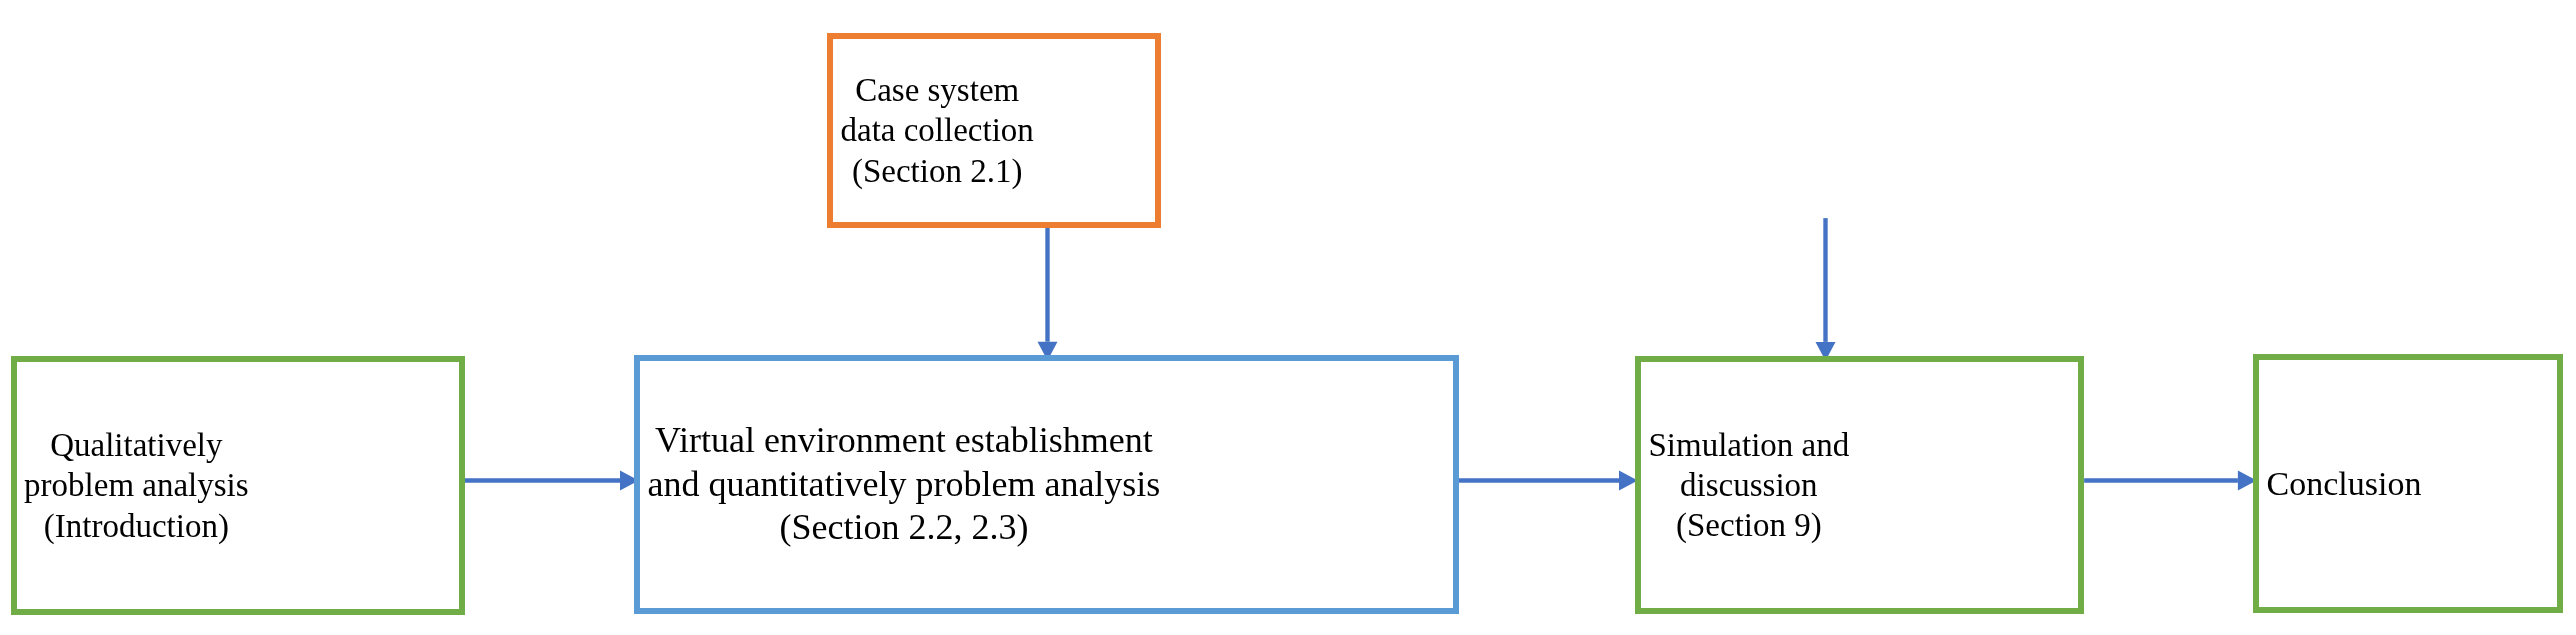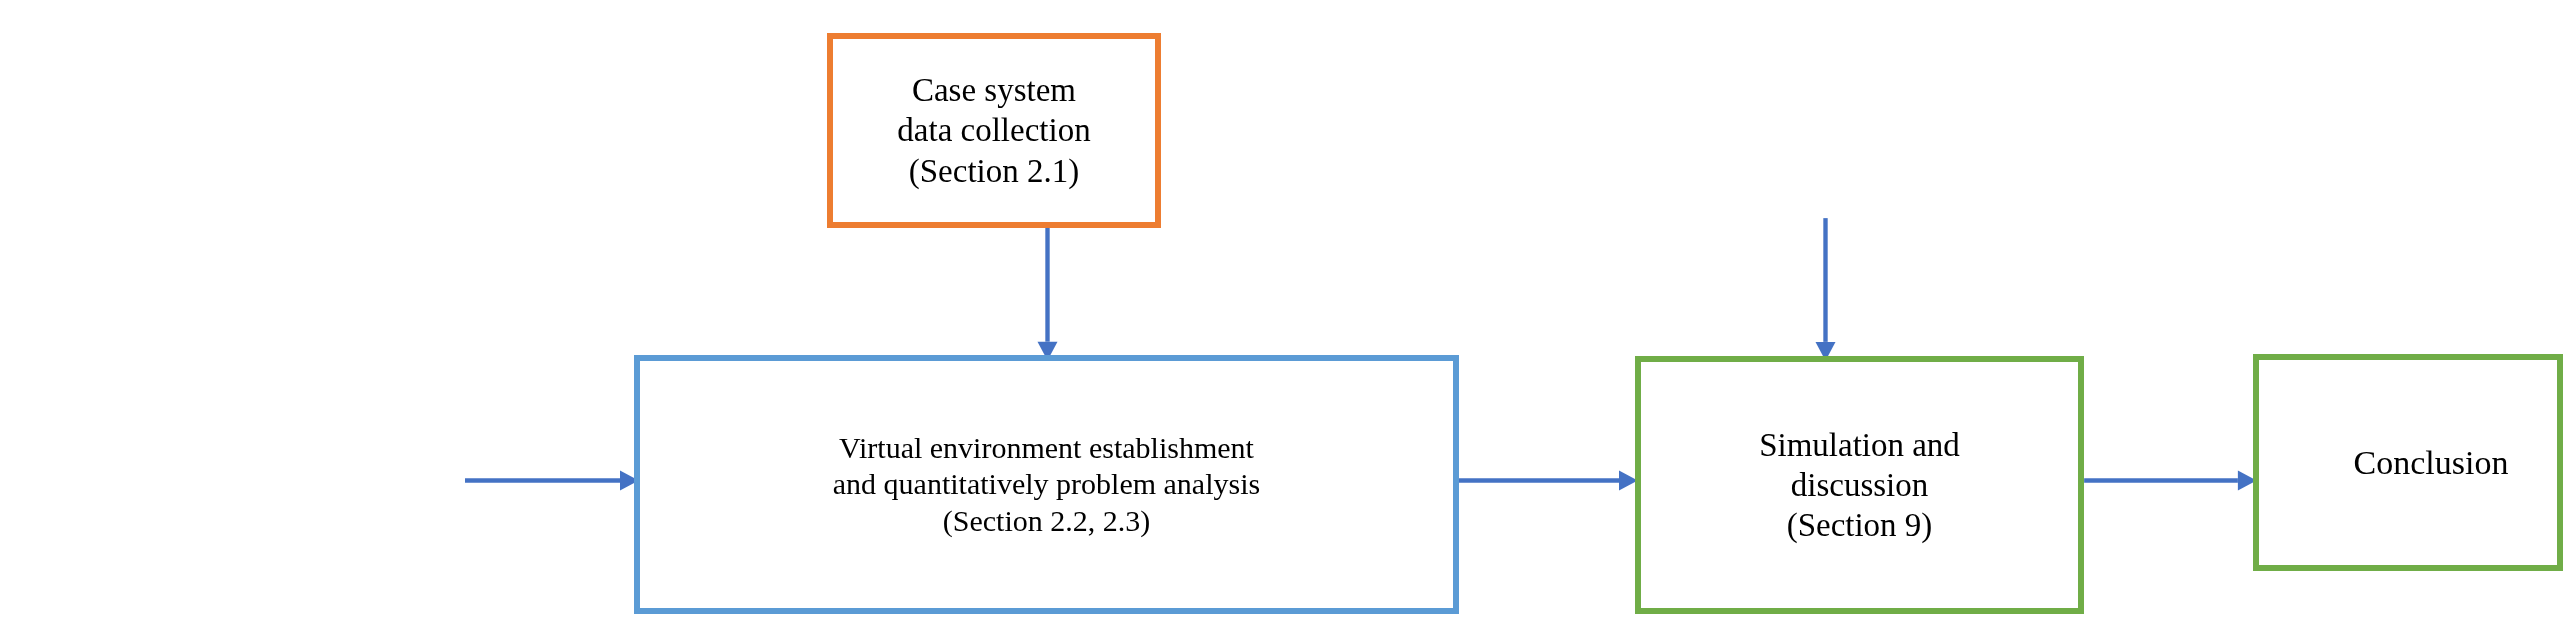--- a/index.html
+++ b/index.html
@@ -10,39 +10,39 @@
     background:#ffffff;
     font-family:"Liberation Serif","DejaVu Serif",serif;
     overflow:hidden;
   }
   .node{
     position:absolute;
     box-sizing:border-box;
     background:#ffffff;
     display:flex;
     align-items:center;
-    justify-content:center;
+    justify-content:flex-start;
     text-align:center;
   }
   .node .label{
     color:#000000;
     font-size:33px;
     line-height:1.22;
     white-space:pre-line;
     padding:0 7.5px;
   }
   
   #node-qualitative{ left:10.6px;  top:356px; width:454px;  height:259px; border:6.9px solid #70AD47; }
   #node-casedata   { left:827px;top:33px;  width:334px;  height:195px; border:6.9px solid #ED7D31; }
   #node-virtualenv { left:634px;top:355px; width:825px; height:259px; border:6.9px solid #5B9BD5; }
   #node-algorithm  { left:1641px;top:33px;  width:366px;  height:185px; border:6.9px solid #5B9BD5; }
   #node-simulation { left:1635px;top:356px; width:449px;  height:258px; border:6.9px solid #70AD47; }
-  #node-conclusion { left:2253px;top:354px; width:310px;  height:217px; border:6.9px solid #70AD47;padding-left:46px; }
+  #node-conclusion { left:2253px;top:354px; width:310px;  height:259px; border:6.9px solid #70AD47; }
 
-  #node-virtualenv .label{ font-size:30px; }
+  #node-virtualenv .label{ font-size:36px; }
   #node-conclusion .label{ font-size:34px; }
 
   
   .arrow{ position:absolute; }
   .arrow svg{ display:block; overflow:visible; }
 </style>
 </head>
 <body>
 
 <div id="stage">
@@ -75,20 +75,25 @@
     </svg>
   </div>
 
   <div class="arrow" id="edge-simulation-to-conclusion" style="left:2084px; top:468px; width:174px; height:25px;">
     <svg width="174" height="25" viewBox="0 0 278 40">
       <line x1="0" y1="20" x2="246" y2="20" stroke="#4472C4" stroke-width="7"></line>
       <polygon points="246,4 276,20 246,36" fill="#4472C4"></polygon>
     </svg>
   </div>
 
+  <div class="node" id="node-qualitative">
+    <span class="label">Qualitatively
+problem analysis
+(Introduction)</span>
+  </div>
 
   <div class="node" id="node-casedata">
     <span class="label">Case system
 data collection
 (Section 2.1)</span>
   </div>
 
   <div class="node" id="node-virtualenv">
     <span class="label">Virtual environment establishment
 and quantitatively problem analysis

